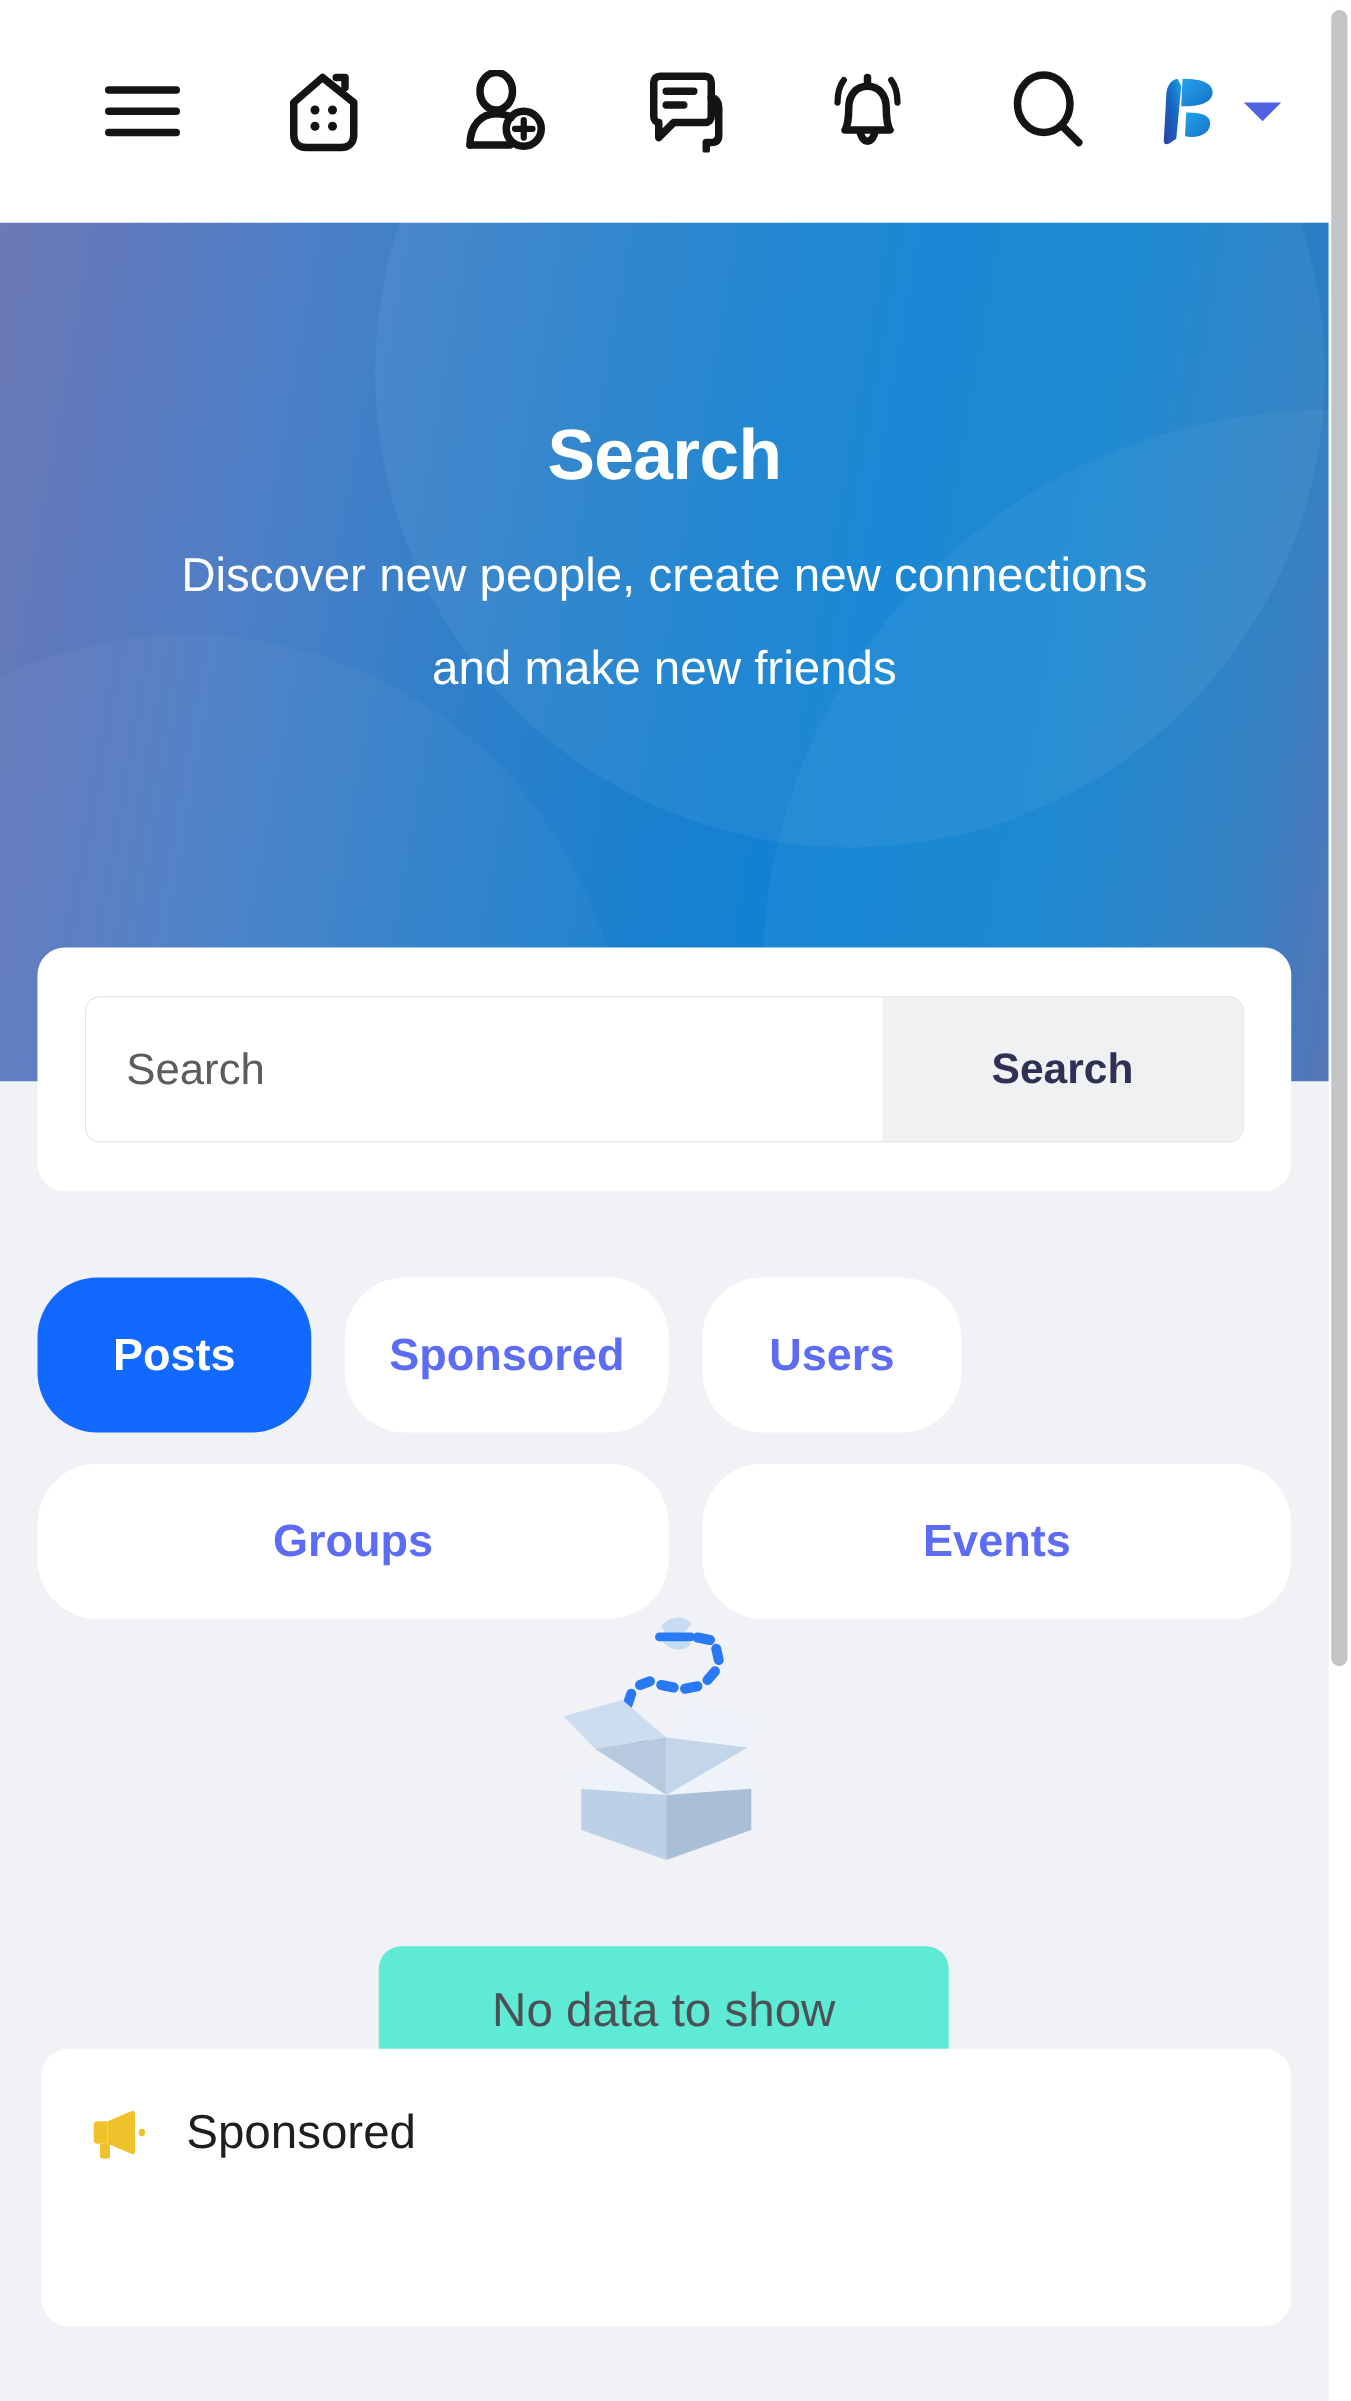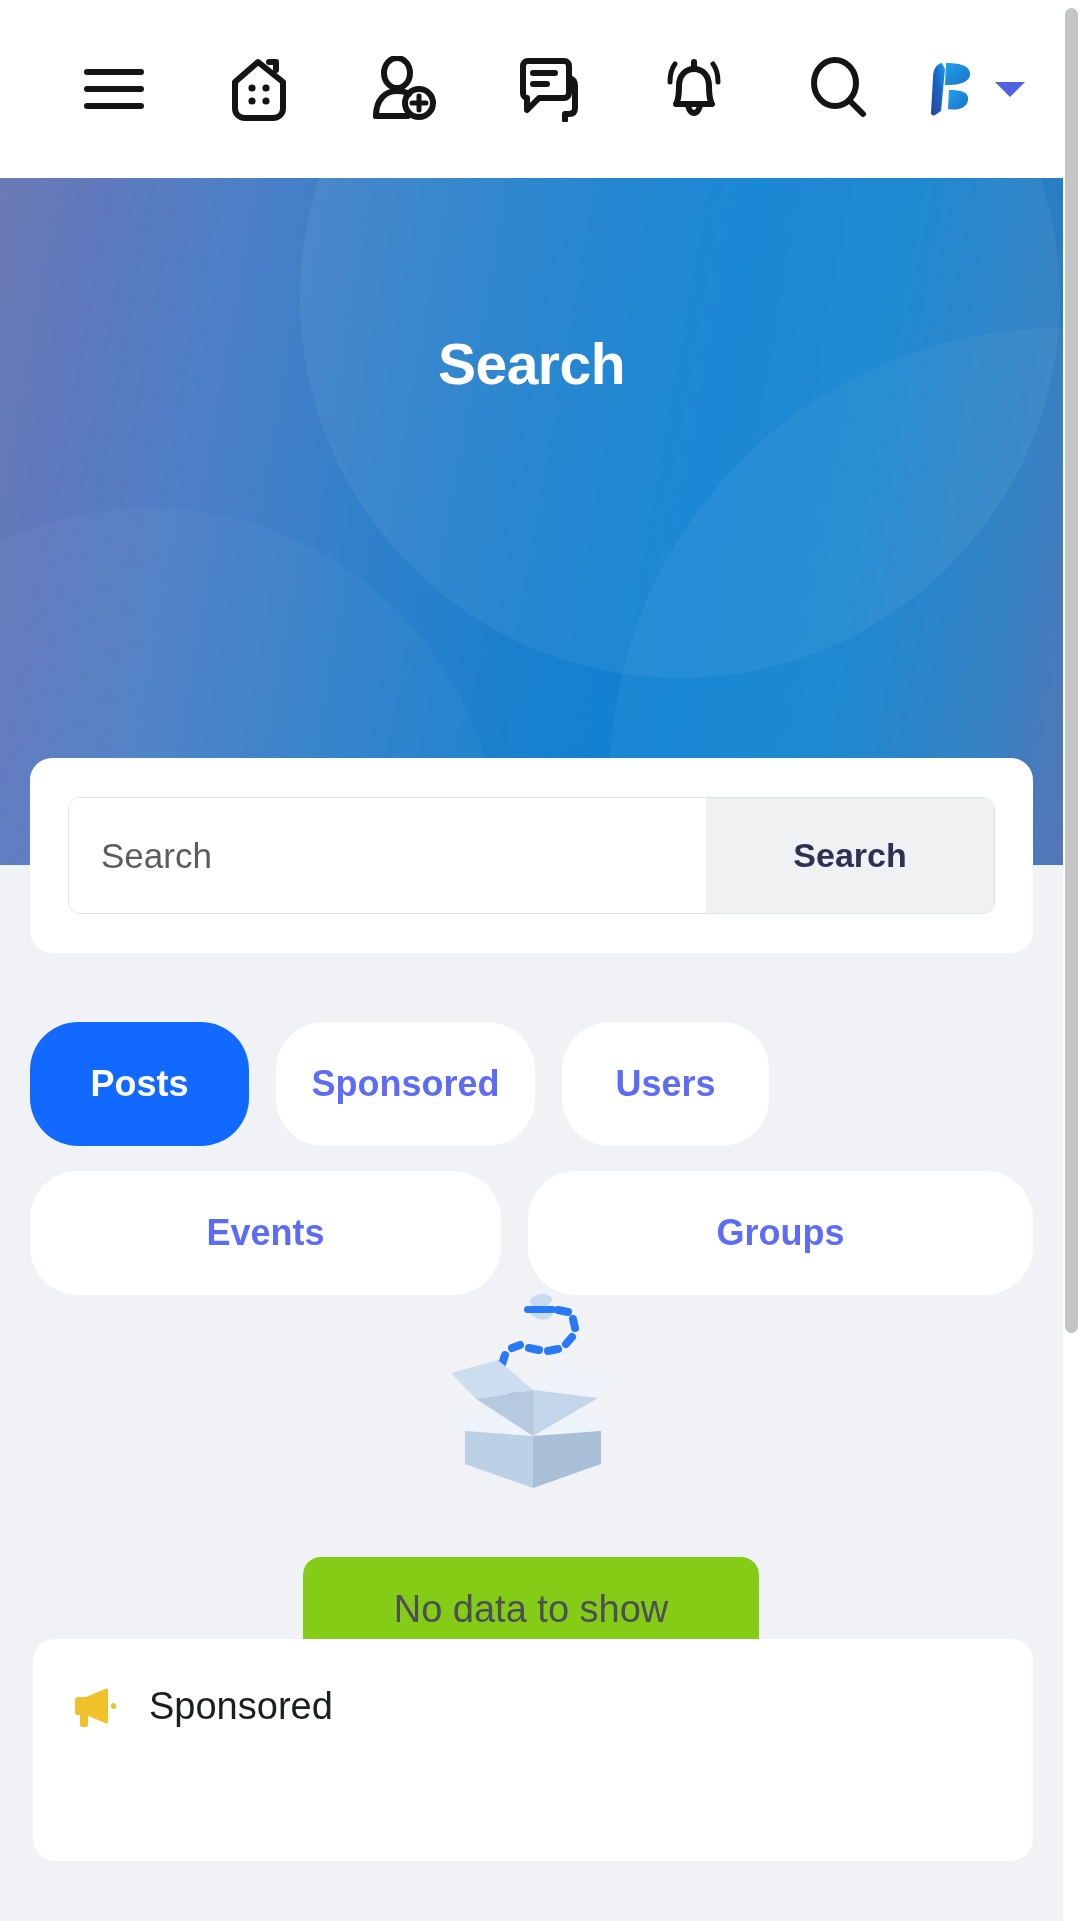--- a/index.html
+++ b/index.html
@@ -205,21 +205,21 @@
     left: 0; top: 1268px;
     width: 1063px;
     text-align: center;
   }
   #empty-illustration { display: inline-block; }
   #empty-box-card {
     position: absolute;
     left: 303px; top: 1557px;
     width: 456px;
     height: 104px;
-    background: #84cc16;
+    background: #5eead4;
     border-radius: 18px;
     display: flex;
     align-items: center;
     justify-content: center;
   }
   #empty-text {
     color: #4C5055;
     font-size: 38px;
     font-weight: 400;
   }
@@ -363,36 +363,37 @@
       <span id="caret"></span>
     </div>
   </div>
 
   <div id="hero">
     <span class="blob1"></span>
     <span class="blob2"></span>
     <span class="blob3"></span>
     <div id="hero-inner">
       <div id="hero-title">Search</div>
+      <div id="hero-subtitle">Discover new people, create new connections and make new friends</div>
     </div>
   </div>
 
   <div id="search-card">
     <div id="search-group">
       <input id="search-input" type="text" placeholder="Search" style="">
       <button id="search-submit">Search</button>
     </div>
   </div>
 
   <div id="tabs">
     <button class="tab w-posts active">Posts</button>
     <button class="tab w-articles">Sponsored</button>
     <button class="tab w-users">Users</button>
+    <button class="tab w-groups">Groups</button>
     <button class="tab w-events">Events</button>
-    <button class="tab w-groups">Groups</button>
   </div>
 
   <div id="empty-state">
     <svg id="empty-illustration" width="240" height="240" viewBox="0 0 240 240">
 
       <path d="M117 33 C124 24 136 24 141 31 C136 39 130 42 122 41 Z" fill="#C5DCF2"></path>
       <path d="M118 45 C124 53 135 54 141 47 C135 41 127 40 119 43 Z" fill="#C5DCF2"></path>
       <rect x="112" y="38" width="32" height="7" rx="3.5" fill="#2979F4"></rect>
 
       <g stroke="#2979F4" stroke-width="8" stroke-linecap="round" fill="none">

